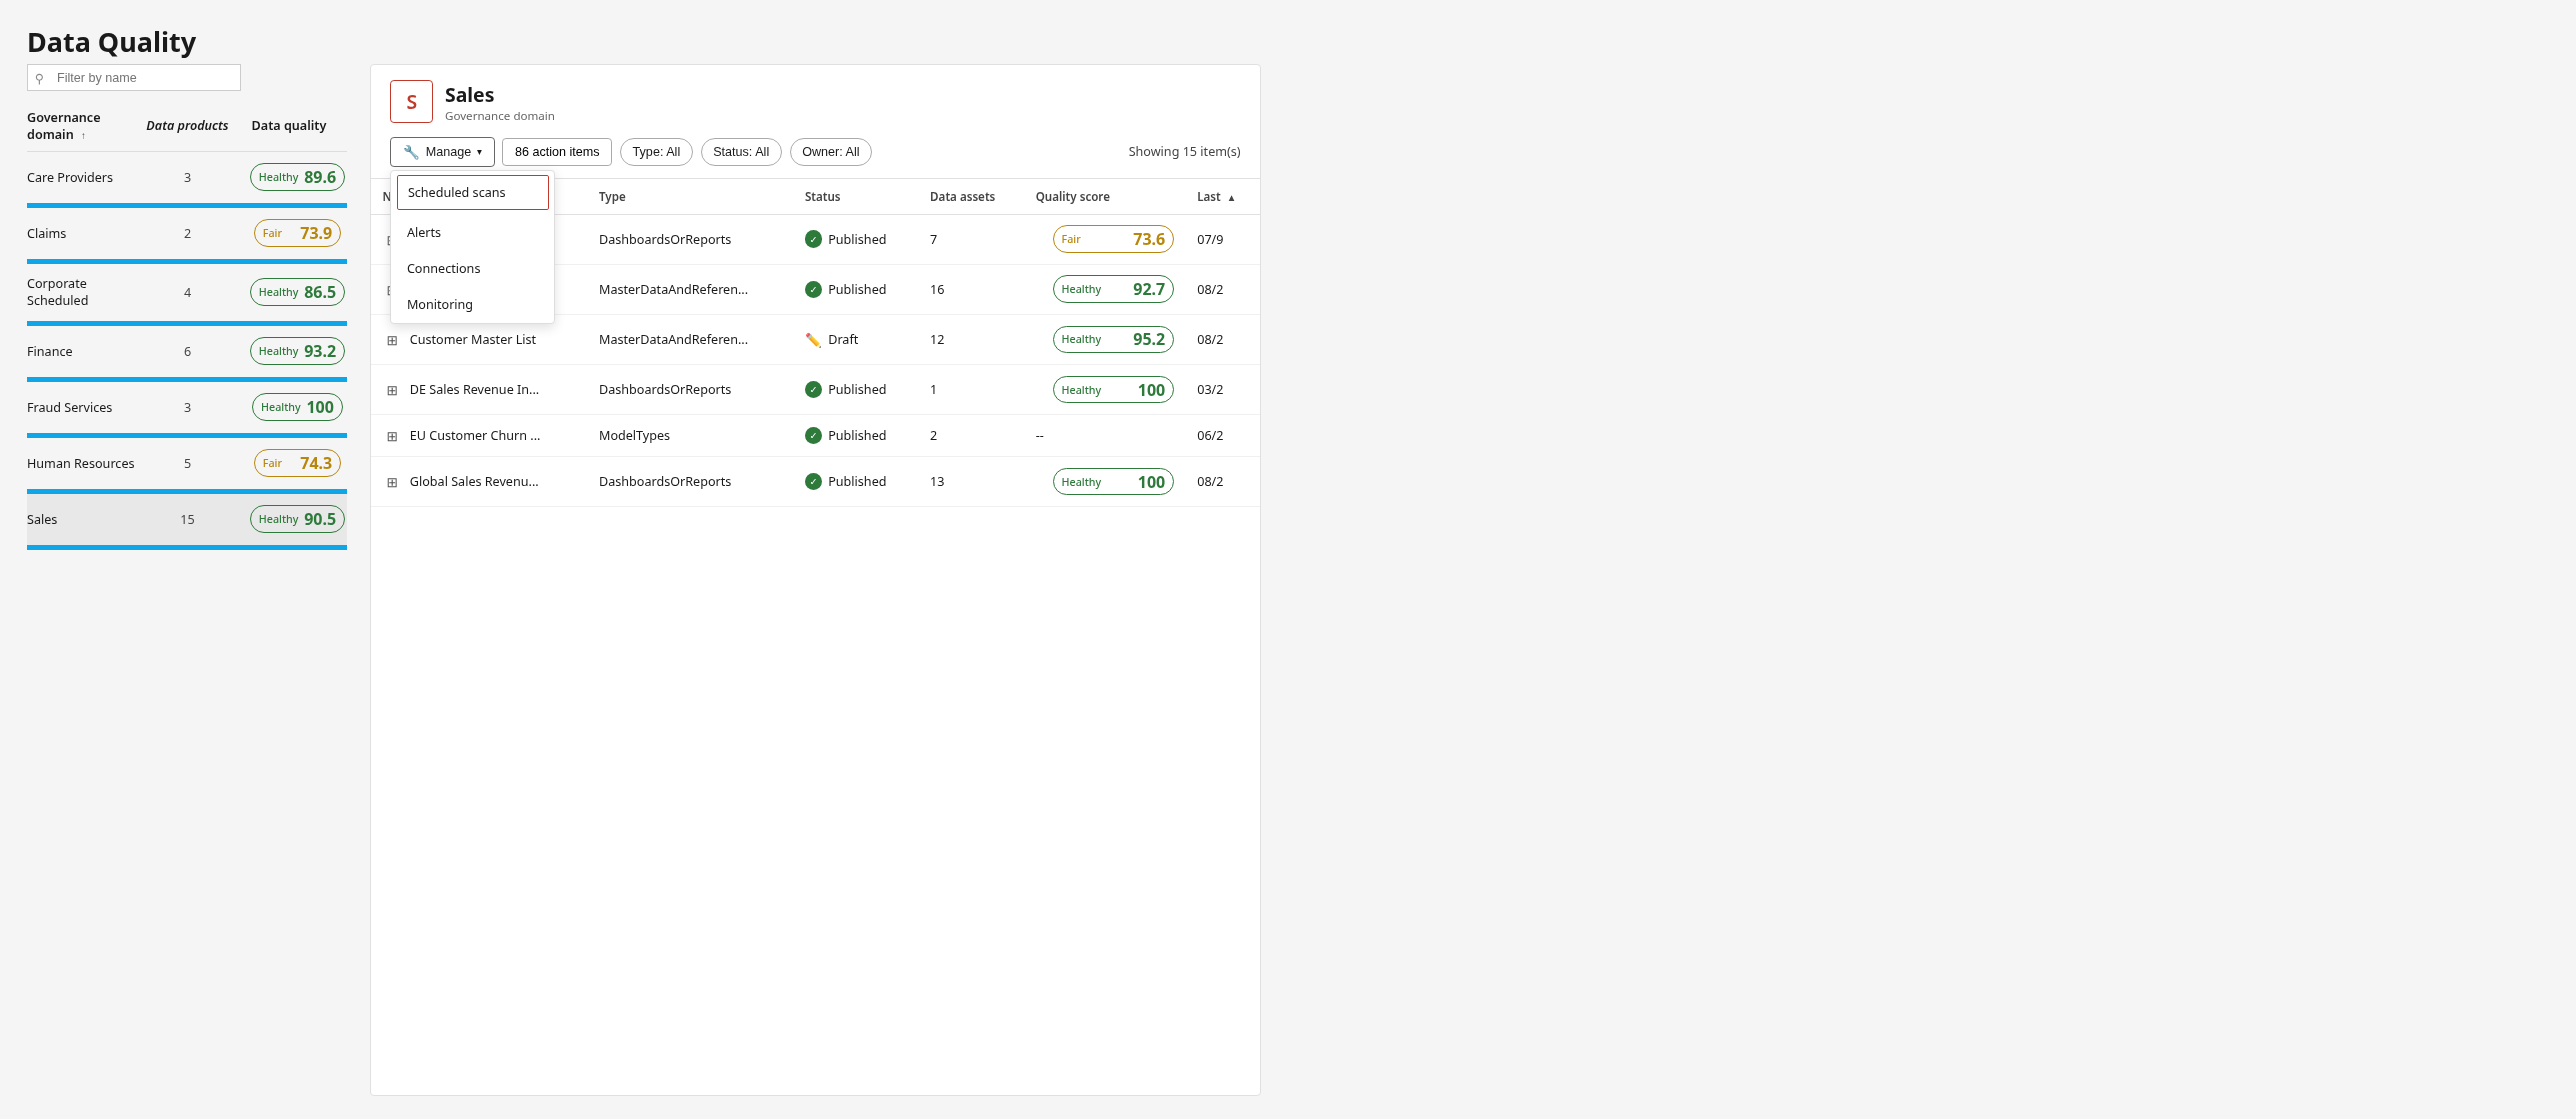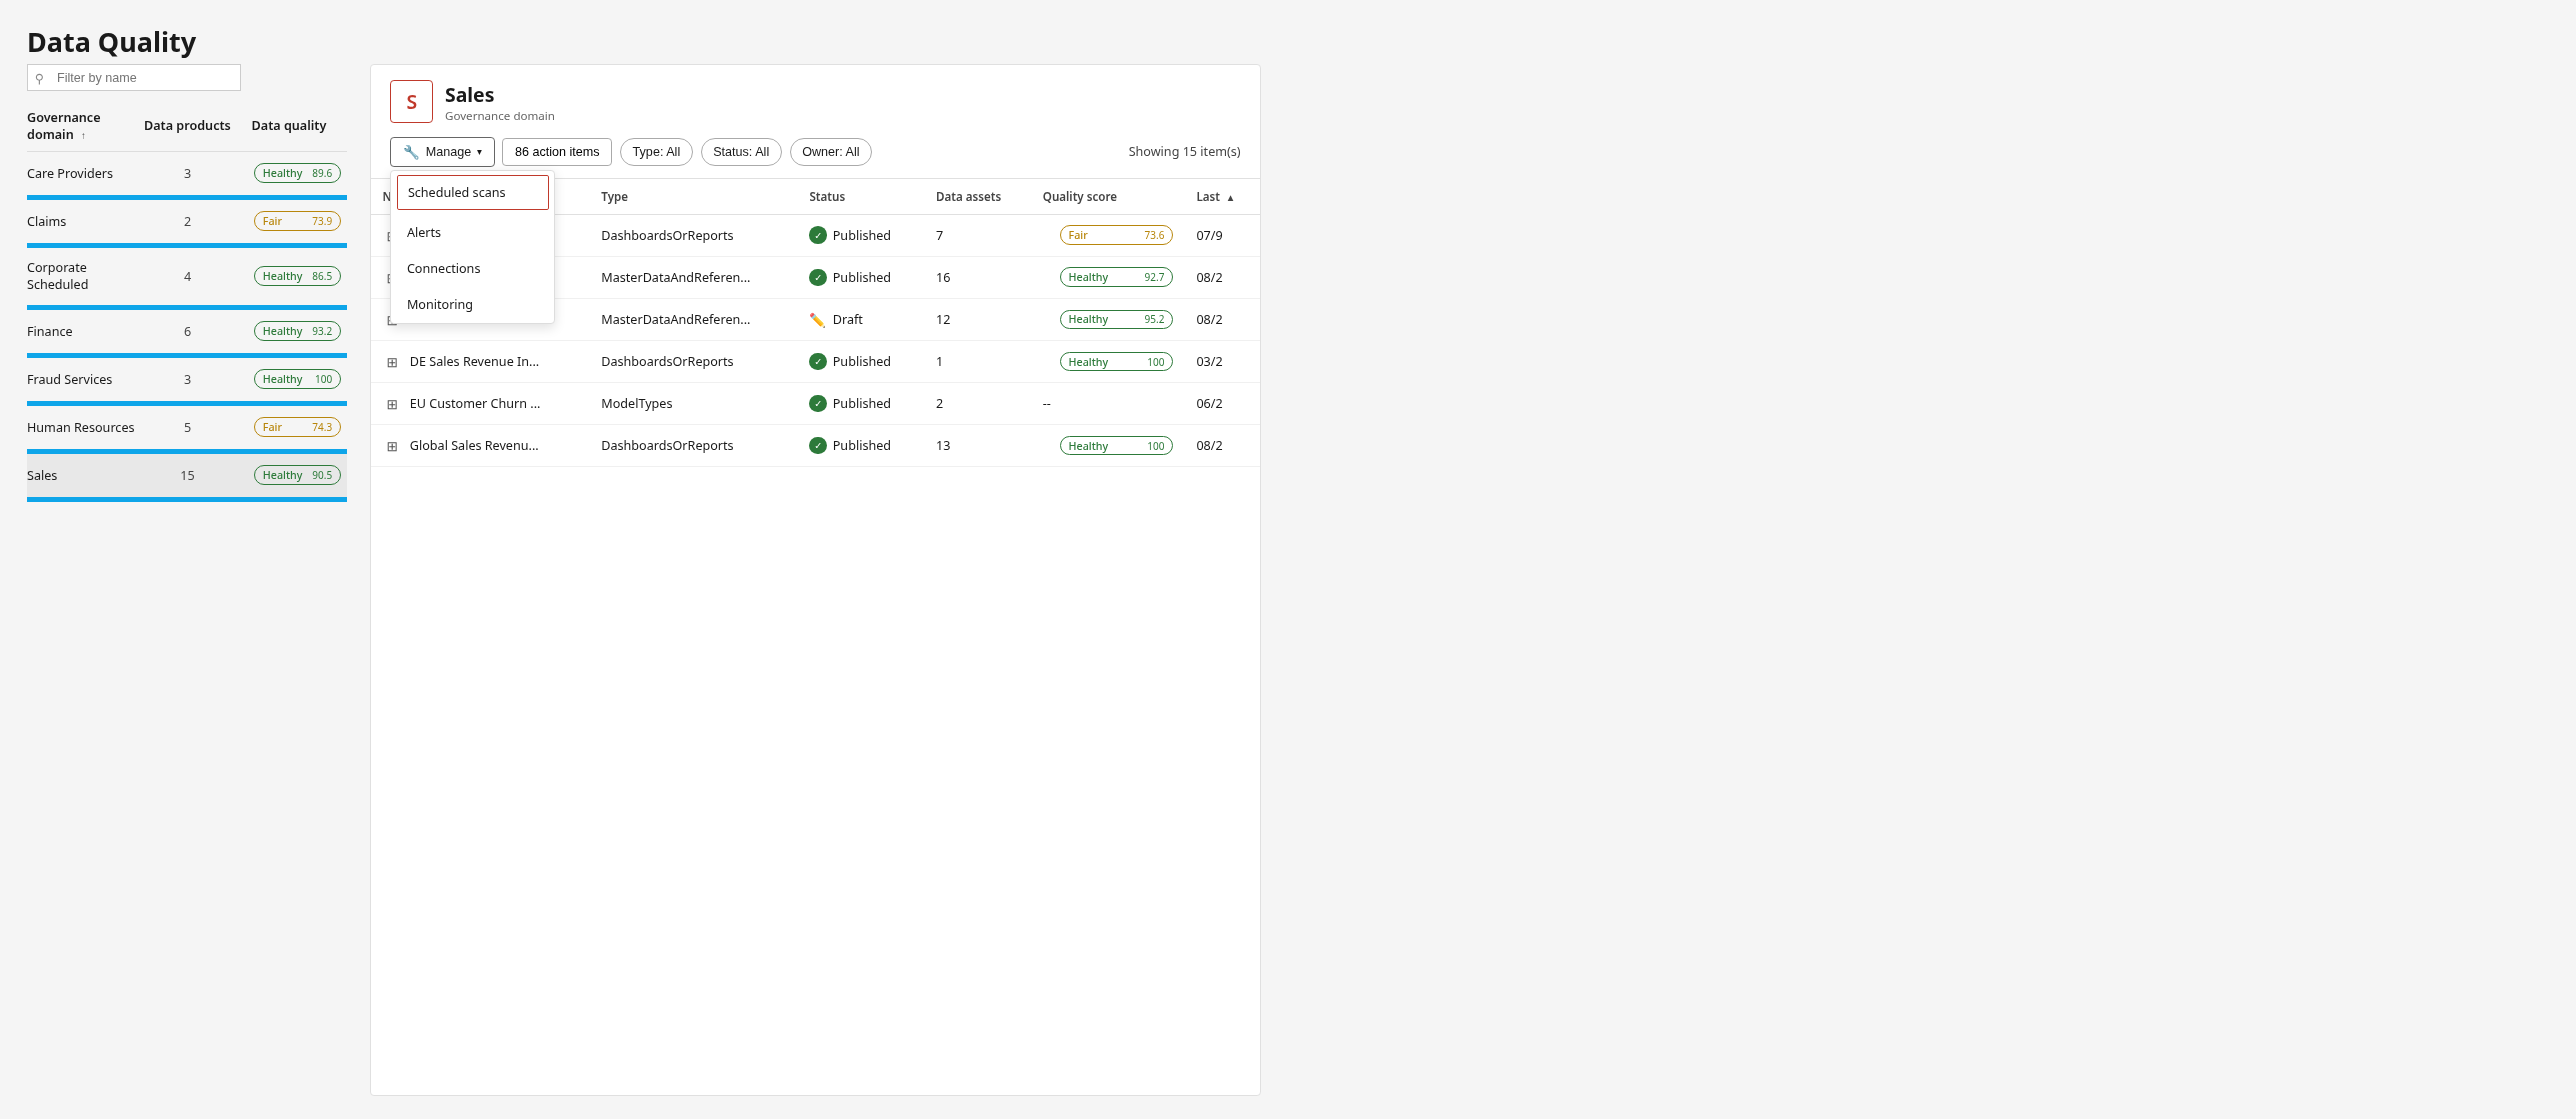--- a/index.html
+++ b/index.html
@@ -65,21 +65,21 @@
     .table-header {
       display: flex;
       align-items: center;
       padding: 7.8px 0;
       border-bottom: 1px solid #ddd;
       font-weight: 600;
       font-size: 12.6px;
       color: #1a1a1a;
     }
     .col-domain { flex: 1; }
-    .col-products { width: 87px; text-align: left; }
+    .col-products { width: 87px; text-align: center; font-style: italic; }
     .col-quality { width: 116px; text-align: center; }
     .sort-icon { margin-left: 3.9px; font-size: 9.7px; color: #555; }
     .domain-row {
       display: flex;
       align-items: center;
       padding: 11.6px 0;
       border-bottom: 5px solid #0ea5e9;
       cursor: pointer;
     }
     .domain-row.selected { background: #e8e8e8; }
@@ -103,21 +103,21 @@
       color: #2d7a3a;
       border-color: #2d7a3a;
       background: transparent;
     }
     .badge-fair {
       color: #b8860b;
       border-color: #b8860b;
       background: transparent;
     }
     .badge-label { font-size: 10.7px; }
-    .badge-score { font-size: 10px; font-weight: 400; }
+    .badge-score { font-size: 16px; font-weight: 700; }
 
     
     .right-panel {
       flex: 1;
       display: flex;
       flex-direction: column;
       background: #fff;
       border: 1px solid #e0e0e0;
       border-radius: 3.9px;
       overflow: hidden;

